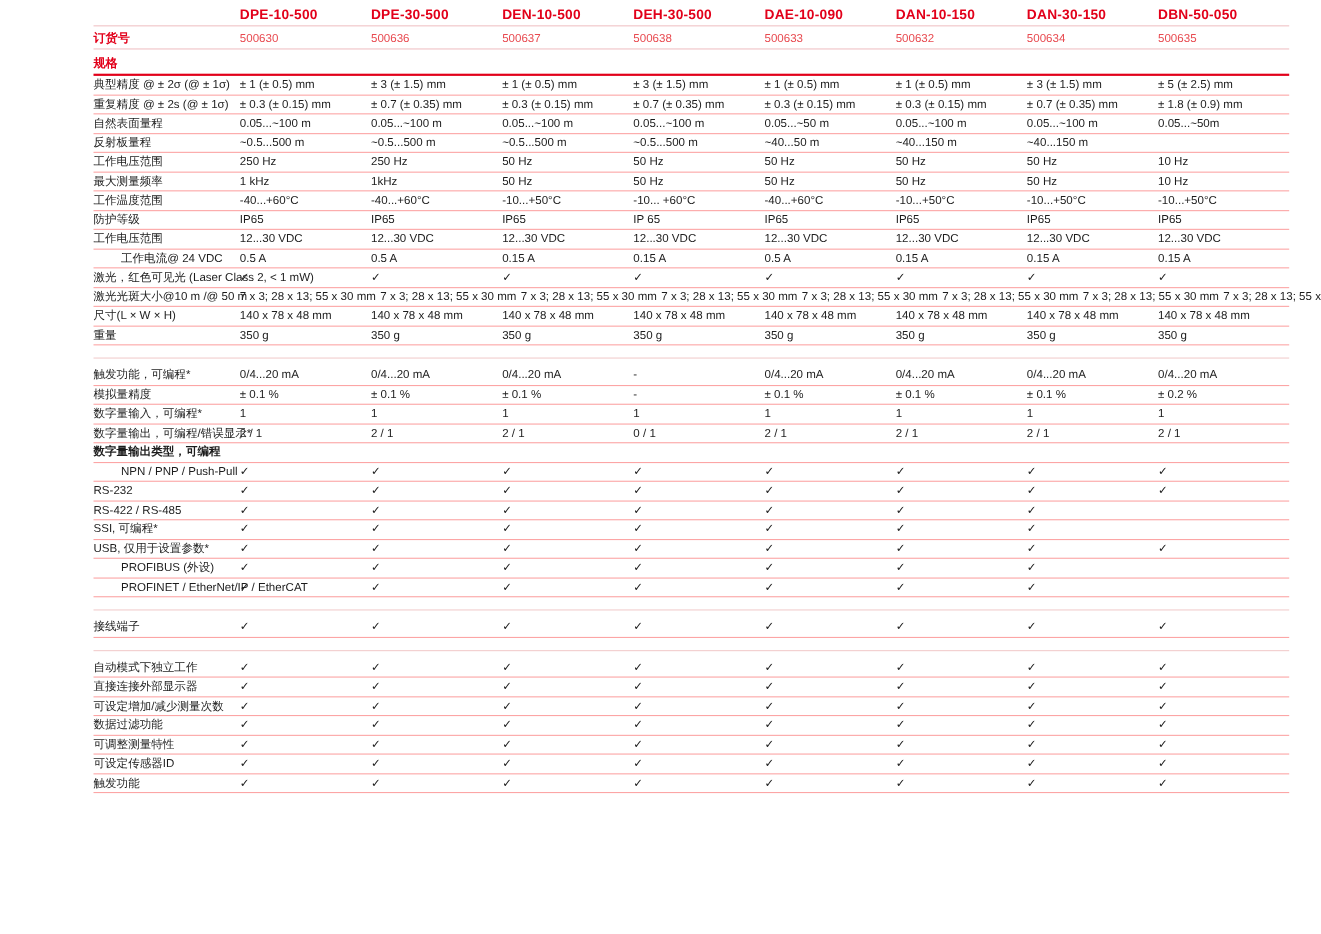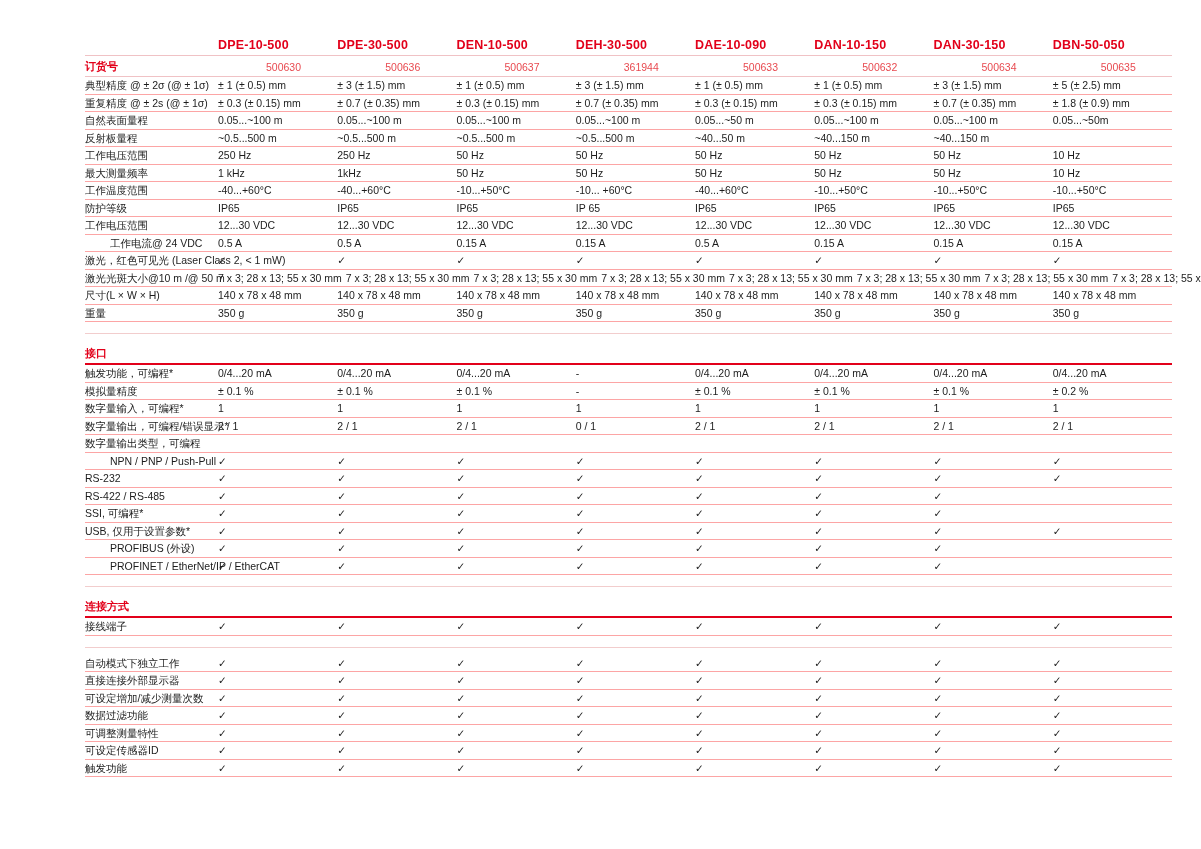--- a/index.html
+++ b/index.html
@@ -3,46 +3,46 @@
 <meta charset="utf-8">
 <style>
   * { margin:0; padding:0; box-sizing:border-box; }
   html,body { background:#fff; }
   body {
     width:1201px; height:849px;
     font-family:"Liberation Sans", sans-serif;
     color:#1c1c1c;
     overflow:hidden;
   }
-  .page { width:1201px; height:849px; padding:38px 29px 0 85px; overflow:hidden; }
+  .page { width:1201px; height:849px; padding:6px 29px 0 85px; overflow:hidden; }
   .grid {
     display:grid;
     grid-template-columns:133px repeat(8, 1fr);
     align-items:center;
   }
   .cell { white-space:nowrap; overflow:visible; }
   
   .header-row { padding-bottom:3px; border-bottom:1px solid #f0c2c5; }
   .product-name { color:#e2001a; font-weight:bold; font-size:12.5px; letter-spacing:0.2px; }
-  .order-row { border-bottom:1px solid #f0c2c5;gap:48px; }
+  .order-row { border-bottom:1px solid #f0c2c5; }
   .order-row .cell { padding:3px 0 2px; }
   .order-label { color:#e2001a; font-weight:bold; font-size:11px; }
   .order-number { color:#e84a50; font-size:10.5px; }
   
   .section-title {
     color:#e2001a; font-weight:bold; font-size:11px;
     padding:4px 0 2px; margin-top:1px;
     border-bottom:2px solid #e2001a;
   }
   .section + .section { margin-top:11px; border-top:1px solid #f2cdcd; padding-top:7px; }
   .data-row { border-bottom:1px solid #fca5a5; }
   .data-row .cell { padding:2px 4px 2px 0; font-size:10.5px; line-height:12.5px; }
   .label-cell { color:#1c1c1c; }
   .indent { padding-left:25px !important; }
-  .group-row .label-cell { color:#1c1c1c; }
+  .group-row .label-cell { color:#1c1c1c;font-weight:bold; }
   .value-cell { color:#1c1c1c; }
   .check { font-size:10px; color:#222; }
 </style>
 </head>
 <body>
 
 <div class="page">
   <div class="grid header-row" id="product-row">
     <div class="cell label-cell"></div>
   <div class="cell product-name">DPE-10-500</div>
@@ -52,28 +52,29 @@
       <div class="cell product-name">DAE-10-090</div>
       <div class="cell product-name">DAN-10-150</div>
       <div class="cell product-name">DAN-30-150</div>
       <div class="cell product-name">DBN-50-050</div>
     </div>
   <div class="grid order-row" id="order-row">
     <div class="cell order-label">订货号</div>
   <div class="cell order-number">500630</div>
       <div class="cell order-number">500636</div>
       <div class="cell order-number">500637</div>
-      <div class="cell order-number">361944</div>
+      <div class="cell order-number">500638</div>
       <div class="cell order-number">500633</div>
       <div class="cell order-number">500632</div>
       <div class="cell order-number">500634</div>
       <div class="cell order-number">500635</div>
     </div>
   <div id="sections">
       <div class="section">
+        <div class="section-title">规格</div>
         <div class="grid data-row">
           <div class="cell label-cell">典型精度 @ ± 2σ (@ ± 1σ)</div>
           <div class="cell value-cell">± 1 (± 0.5) mm</div>
           <div class="cell value-cell">± 3 (± 1.5) mm</div>
           <div class="cell value-cell">± 1 (± 0.5) mm</div>
           <div class="cell value-cell">± 3 (± 1.5) mm</div>
           <div class="cell value-cell">± 1 (± 0.5) mm</div>
           <div class="cell value-cell">± 1 (± 0.5) mm</div>
           <div class="cell value-cell">± 3 (± 1.5) mm</div>
           <div class="cell value-cell">± 5 (± 2.5) mm</div>
@@ -216,21 +217,20 @@
           <div class="cell value-cell">350 g</div>
           <div class="cell value-cell">350 g</div>
           <div class="cell value-cell">350 g</div>
           <div class="cell value-cell">350 g</div>
           <div class="cell value-cell">350 g</div>
           <div class="cell value-cell">350 g</div>
           <div class="cell value-cell">350 g</div>
         </div>
       </div>
       <div class="section">
-        <div class="section-title">接口</div>
         <div class="grid data-row">
           <div class="cell label-cell">触发功能，可编程*</div>
           <div class="cell value-cell">0/4...20 mA</div>
           <div class="cell value-cell">0/4...20 mA</div>
           <div class="cell value-cell">0/4...20 mA</div>
           <div class="cell value-cell">-</div>
           <div class="cell value-cell">0/4...20 mA</div>
           <div class="cell value-cell">0/4...20 mA</div>
           <div class="cell value-cell">0/4...20 mA</div>
           <div class="cell value-cell">0/4...20 mA</div>
@@ -351,21 +351,20 @@
           <div class="cell value-cell check">✓</div>
           <div class="cell value-cell check">✓</div>
           <div class="cell value-cell check">✓</div>
           <div class="cell value-cell check">✓</div>
           <div class="cell value-cell check">✓</div>
           <div class="cell value-cell check">✓</div>
           <div class="cell value-cell"></div>
         </div>
       </div>
       <div class="section">
-        <div class="section-title">连接方式</div>
         <div class="grid data-row">
           <div class="cell label-cell">接线端子</div>
           <div class="cell value-cell check">✓</div>
           <div class="cell value-cell check">✓</div>
           <div class="cell value-cell check">✓</div>
           <div class="cell value-cell check">✓</div>
           <div class="cell value-cell check">✓</div>
           <div class="cell value-cell check">✓</div>
           <div class="cell value-cell check">✓</div>
           <div class="cell value-cell check">✓</div>

